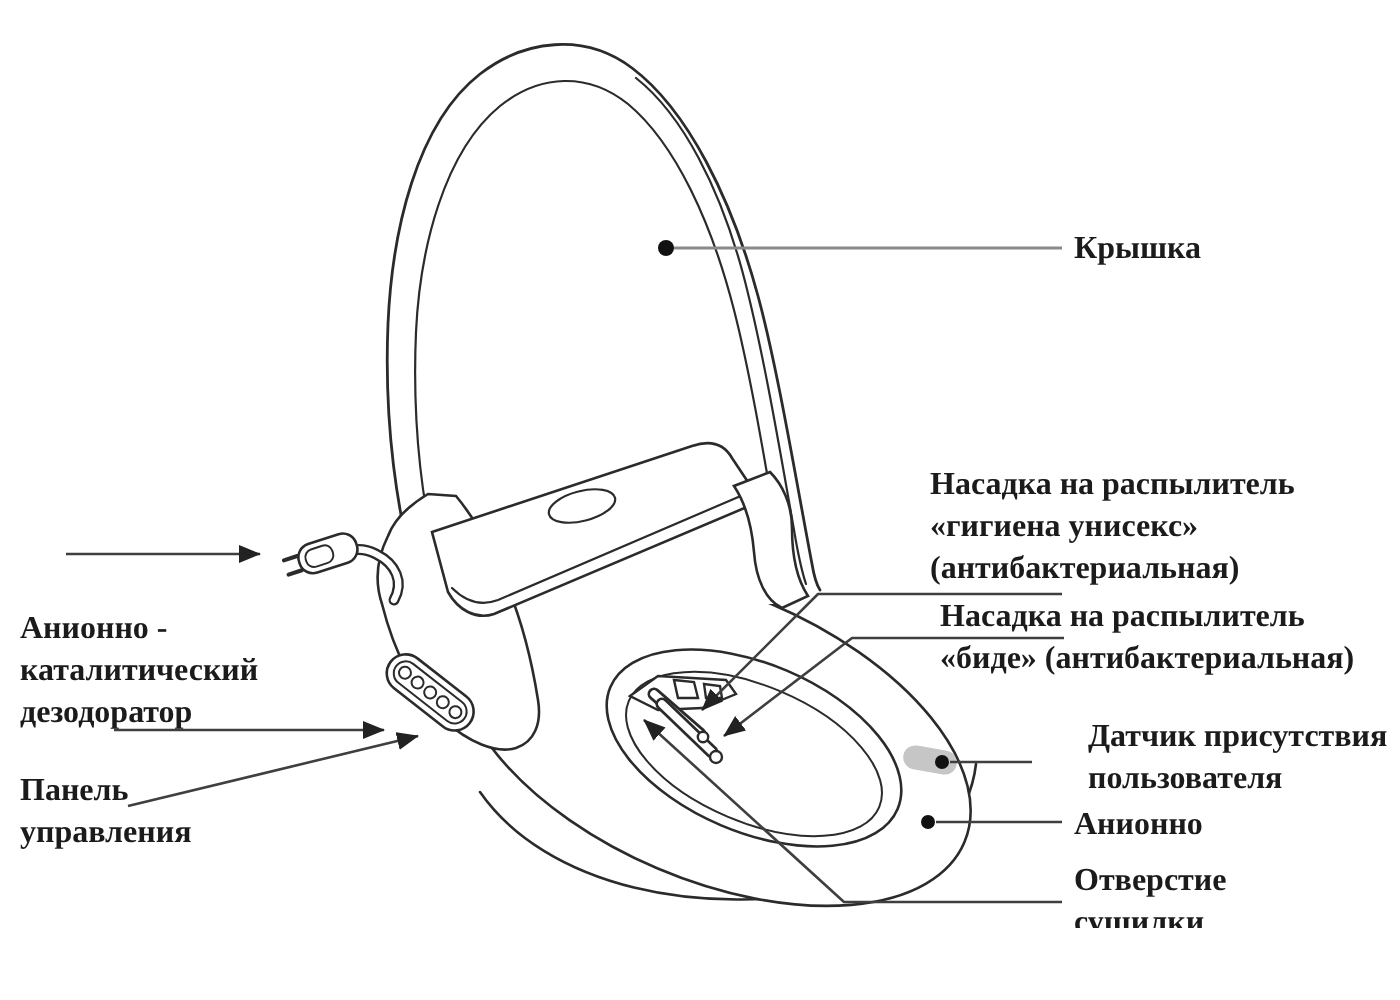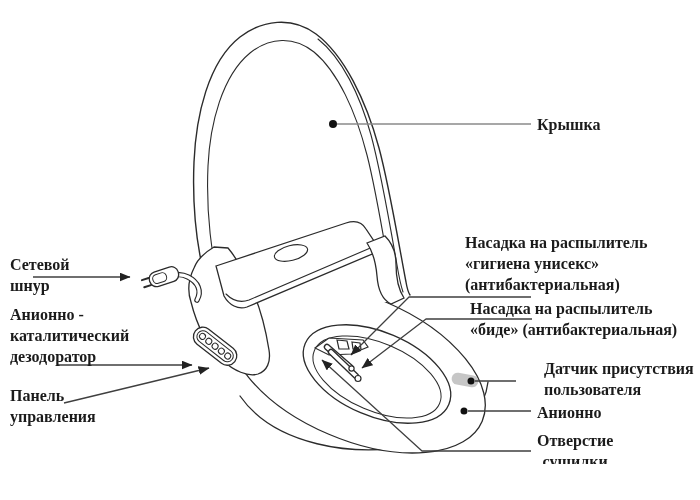--- a/index.html
+++ b/index.html
@@ -9,21 +9,21 @@
   .lbl{position:absolute;font-weight:700;font-size:16px;line-height:21px;color:#1b1b1b;
        white-space:pre-line;}
   .lbl-lid            {left:537px;top:114px;}
   .lbl-power-cord     {left:10px; top:254px;}
   .lbl-deodorizer     {left:10px; top:304px;}
   .lbl-control-panel  {left:10px; top:385px;}
   .lbl-nozzle-hygiene {left:465px;top:232px;}
   .lbl-nozzle-bidet   {left:470px;top:298px;}
   .lbl-sensor         {left:520px;top:358px;margin-left:24px;}
   .lbl-seat           {left:537px;top:402px;}
-  .lbl-dryer          {left:537px;top:430px;text-align:center;}
+  .lbl-dryer          {left:537px;top:430px;}
 </style>
 </head>
 <body>
 
 <div id="stage">
 
   <svg width="700" height="500" viewBox="0 0 700 500">
     <defs>
       <marker id="arr" markerUnits="userSpaceOnUse" markerWidth="12" markerHeight="10" refX="10.5" refY="4.5" orient="auto">
         <path d="M0,0 L11,4.5 L0,9 Z" fill="#222"></path>
@@ -117,22 +117,20 @@
       <path d="M 475,381 L 516,381"></path>
       <path d="M 468,411 L 531,411"></path>
       <path d="M 531,451 L 422,451 L 322,360" marker-end="url(#arr)"></path>
       <path d="M 33,277 L 130,277" marker-end="url(#arr)"></path>
       <path d="M 57,365 L 192,365" marker-end="url(#arr)"></path>
       <path d="M 64,403 L 209,368" marker-end="url(#arr)"></path>
     </g>
   </svg>
 
   <div class="lbl lbl-lid">Крышка</div>
-  <div class="lbl lbl-power-cord">Сетевой
-шнур</div>
   <div class="lbl lbl-deodorizer">Анионно -
 каталитический
 дезодоратор</div>
   <div class="lbl lbl-control-panel">Панель
 управления</div>
   <div class="lbl lbl-nozzle-hygiene">Насадка на распылитель
 «гигиена унисекс»
 (антибактериальная)</div>
   <div class="lbl lbl-nozzle-bidet">Насадка на распылитель
 «биде» (антибактериальная)</div>

